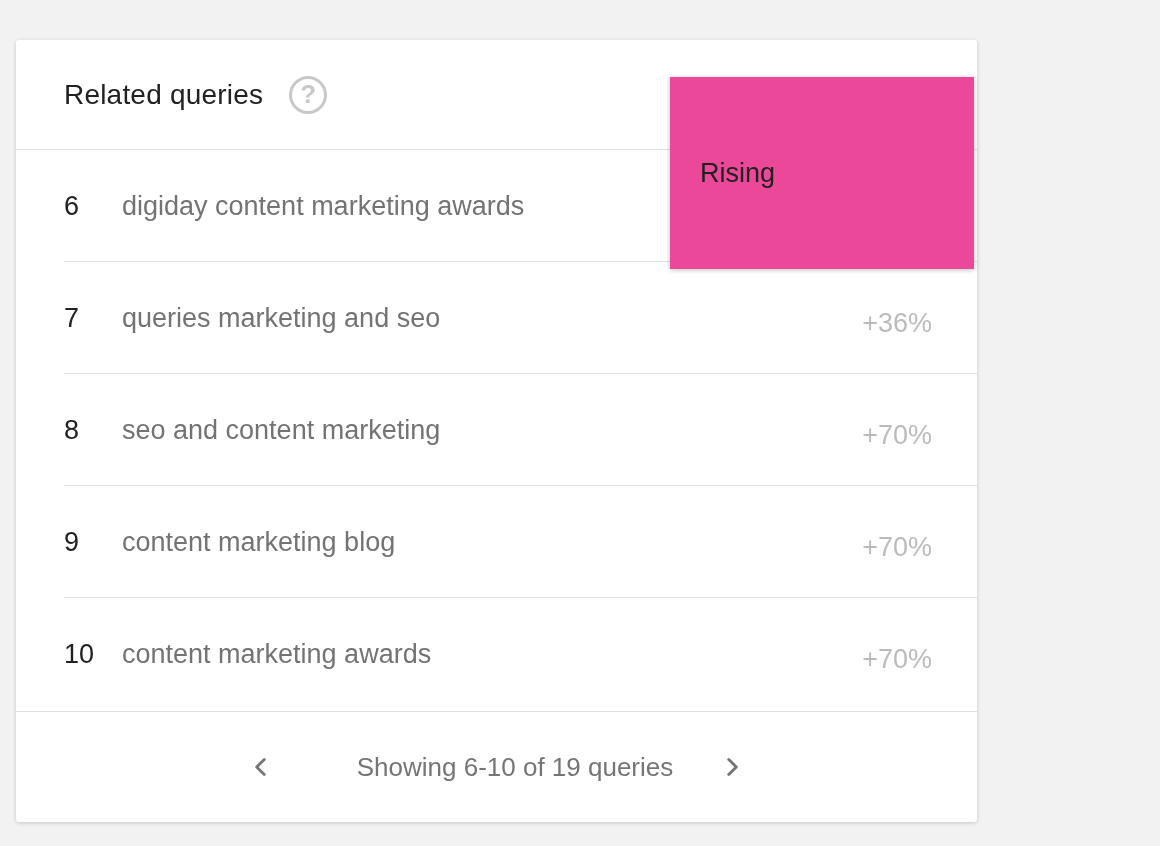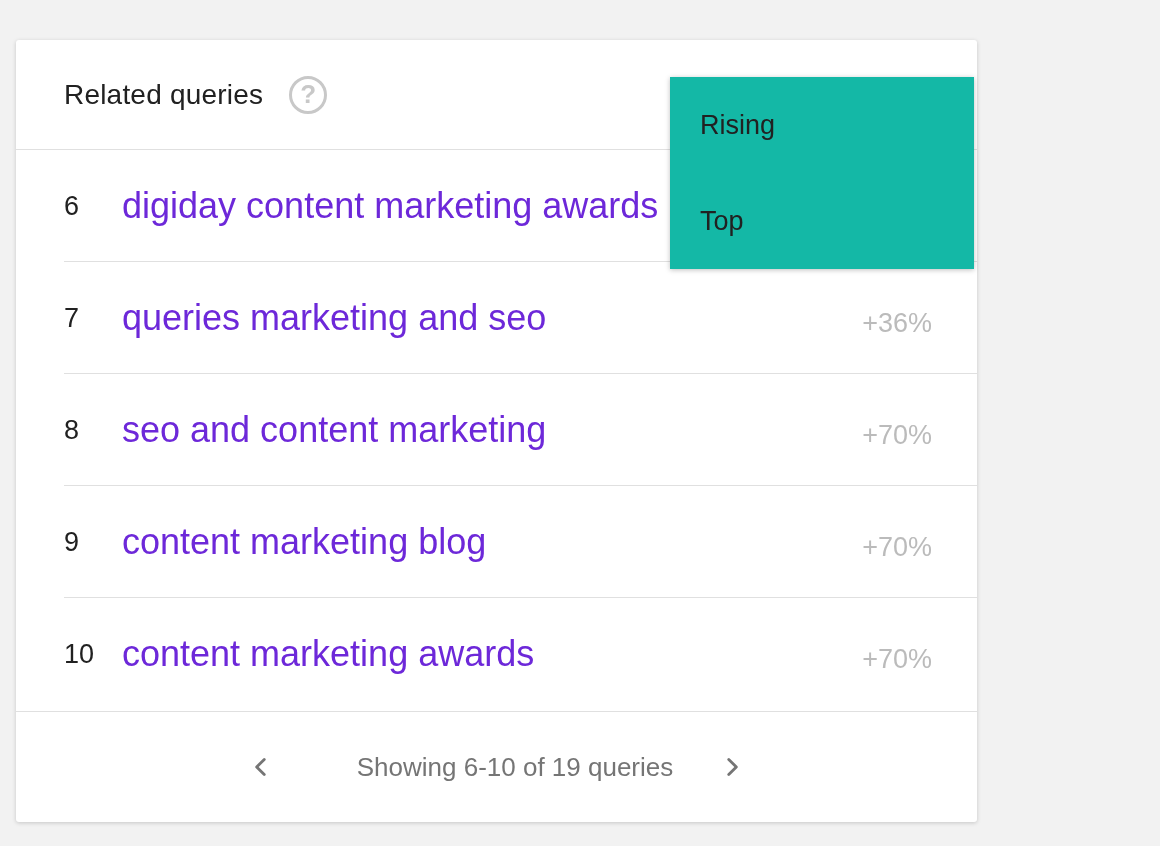--- a/index.html
+++ b/index.html
@@ -75,22 +75,22 @@
     height: 1px;
     background: #e0e0e0;
   }
   .query-rank {
     width: 58px;
     font-size: 27px;
     color: #212121;
   }
   .query-text {
     flex: 1;
-    font-size: 36px;
-    color: #6d28d9;
+    font-size: 27px;
+    color: #737373;
     cursor: pointer;
   }
   .query-change {
     font-size: 27px;
     color: #bbbbbb;
     padding-top: 10px;
   }
   
   .card-footer {
     height: 111px;
@@ -112,21 +112,21 @@
   .pager-label {
     font-size: 26px;
     color: #757575;
     margin-left: 37px;
   }
   
   .dropdown {
     position: absolute;
     left: 670px; top: 77px;
     width: 304px; height: 192px;
-    background: #14b8a6;
+    background: #ec4899;
     box-shadow: 0 1px 5px rgba(0,0,0,0.25);
     z-index: 10;
     display: flex;
     flex-direction: column;
   }
   .dropdown-item {
     flex: 1;
     display: flex;
     align-items: center;
     padding-left: 30px;
@@ -212,14 +212,13 @@
           <polyline points="9,5 16,12 9,19"></polyline>
         </svg>
       </span>
     </button>
   </div>
 
 </div>
 
 <div class="dropdown">
   <div class="dropdown-item">Rising</div>
-  <div class="dropdown-item">Top</div>
 </div>
 
 </body></html>

